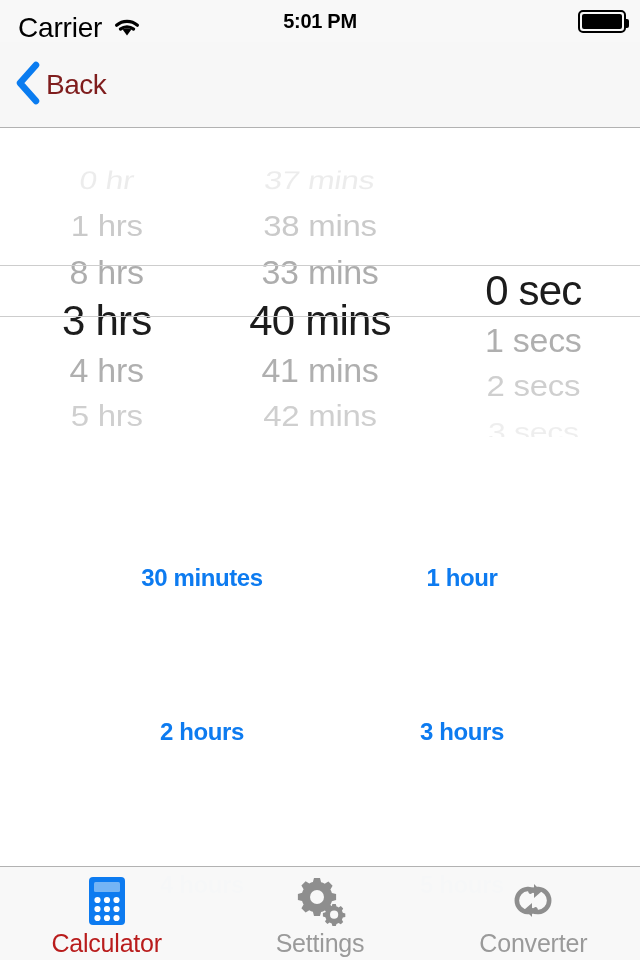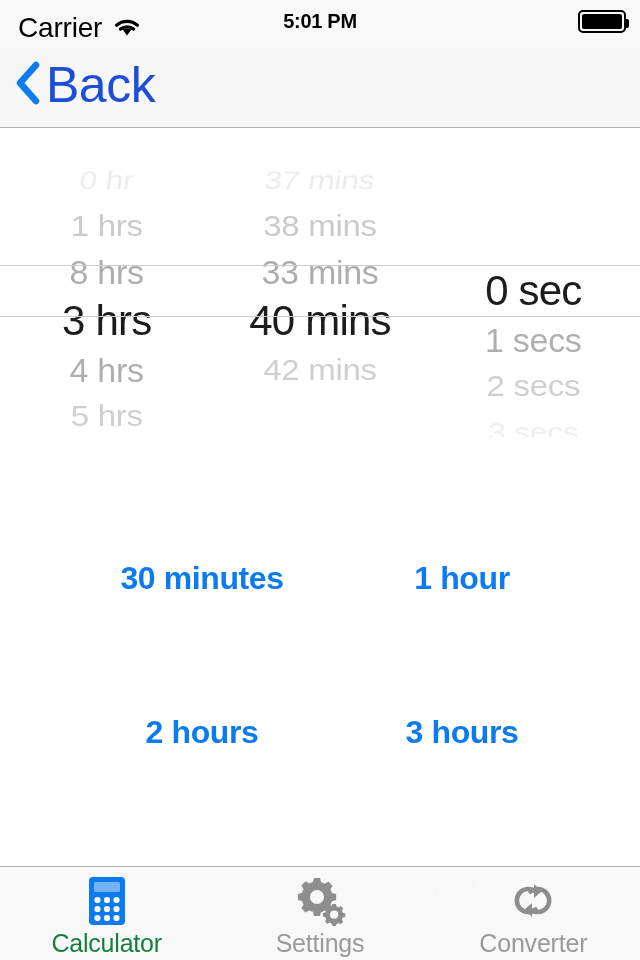--- a/index.html
+++ b/index.html
@@ -63,21 +63,21 @@
     background:#f7f7f7;
     border-bottom:1px solid #b2b2b2;
   }
   .back-button {
     position:absolute; left:14px; top:0; height:86px;
     display:flex; align-items:center; gap:6px;
     cursor:pointer;
   }
   .back-chevron { display:block; flex:none; }
   .back-label {
-    font-size:50px; color:#1d4ed8; letter-spacing:-0.5px;
+    font-size:28px; color:#7f1d1d; letter-spacing:-0.5px;
     line-height:1;
   }
 
   
   .picker {
     position:absolute; top:129px; left:0;
     width:640px; height:308px;
     background:#ffffff;
     overflow:hidden;
   }
@@ -137,21 +137,21 @@
   
   .quick-grid {
     position:absolute; top:437px; left:0;
     width:640px; height:429px;
   }
   .quick-btn {
     position:absolute;
     width:320px; height:46px;
     display:flex; align-items:center; justify-content:center;
     color:#0d7bf0;
-    font-size:32px; font-weight:bold;
+    font-size:24px; font-weight:bold;
     letter-spacing:-0.4px;
     cursor:pointer;
     white-space:nowrap;
   }
   .qb-r0 { top:118px; }
   .qb-r1 { top:272px; }
   .qb-r2 { top:425px; }
   .qb-c0 { left:42px; }
   .qb-c1 { left:302px;text-align:center; }
   .quick-btn.faded { opacity:0.13; }
@@ -173,21 +173,21 @@
     padding-top:4px;
   }
   .tab-icon {
     height:52px; width:52px;
     display:flex; align-items:center; justify-content:center;
   }
   .tab-label {
     font-size:25px; letter-spacing:-0.2px; line-height:1;
     color:#9a9a9a;
   }
-  .tab-item.active .tab-label { color:#15803d; }
+  .tab-item.active .tab-label { color:#b91c1c; }
 </style>
 </head>
 <body>
 
 <div id="app">
 
   <div class="status-bar">
     <div class="status-left">
       <span class="carrier-text">Carrier</span>
       <span class="wifi-icon">
@@ -232,20 +232,21 @@
 
         </div>
       </div>
 
       <div class="picker-col">
         <div class="wheel offset-3">
           <div class="picker-row d3u">37 mins</div>
           <div class="picker-row d2u">38 mins</div>
           <div class="picker-row d1u">33 mins</div>
           <div class="picker-row sel">40 mins</div>
+          <div class="picker-row d1d">41 mins</div>
           <div class="picker-row d2d">42 mins</div>
 
         </div>
       </div>
 
       <div class="picker-col">
         <div class="wheel offset-0">
           <div class="picker-row sel">0 sec</div>
           <div class="picker-row d1d">1 secs</div>
           <div class="picker-row d2d">2 secs</div>

